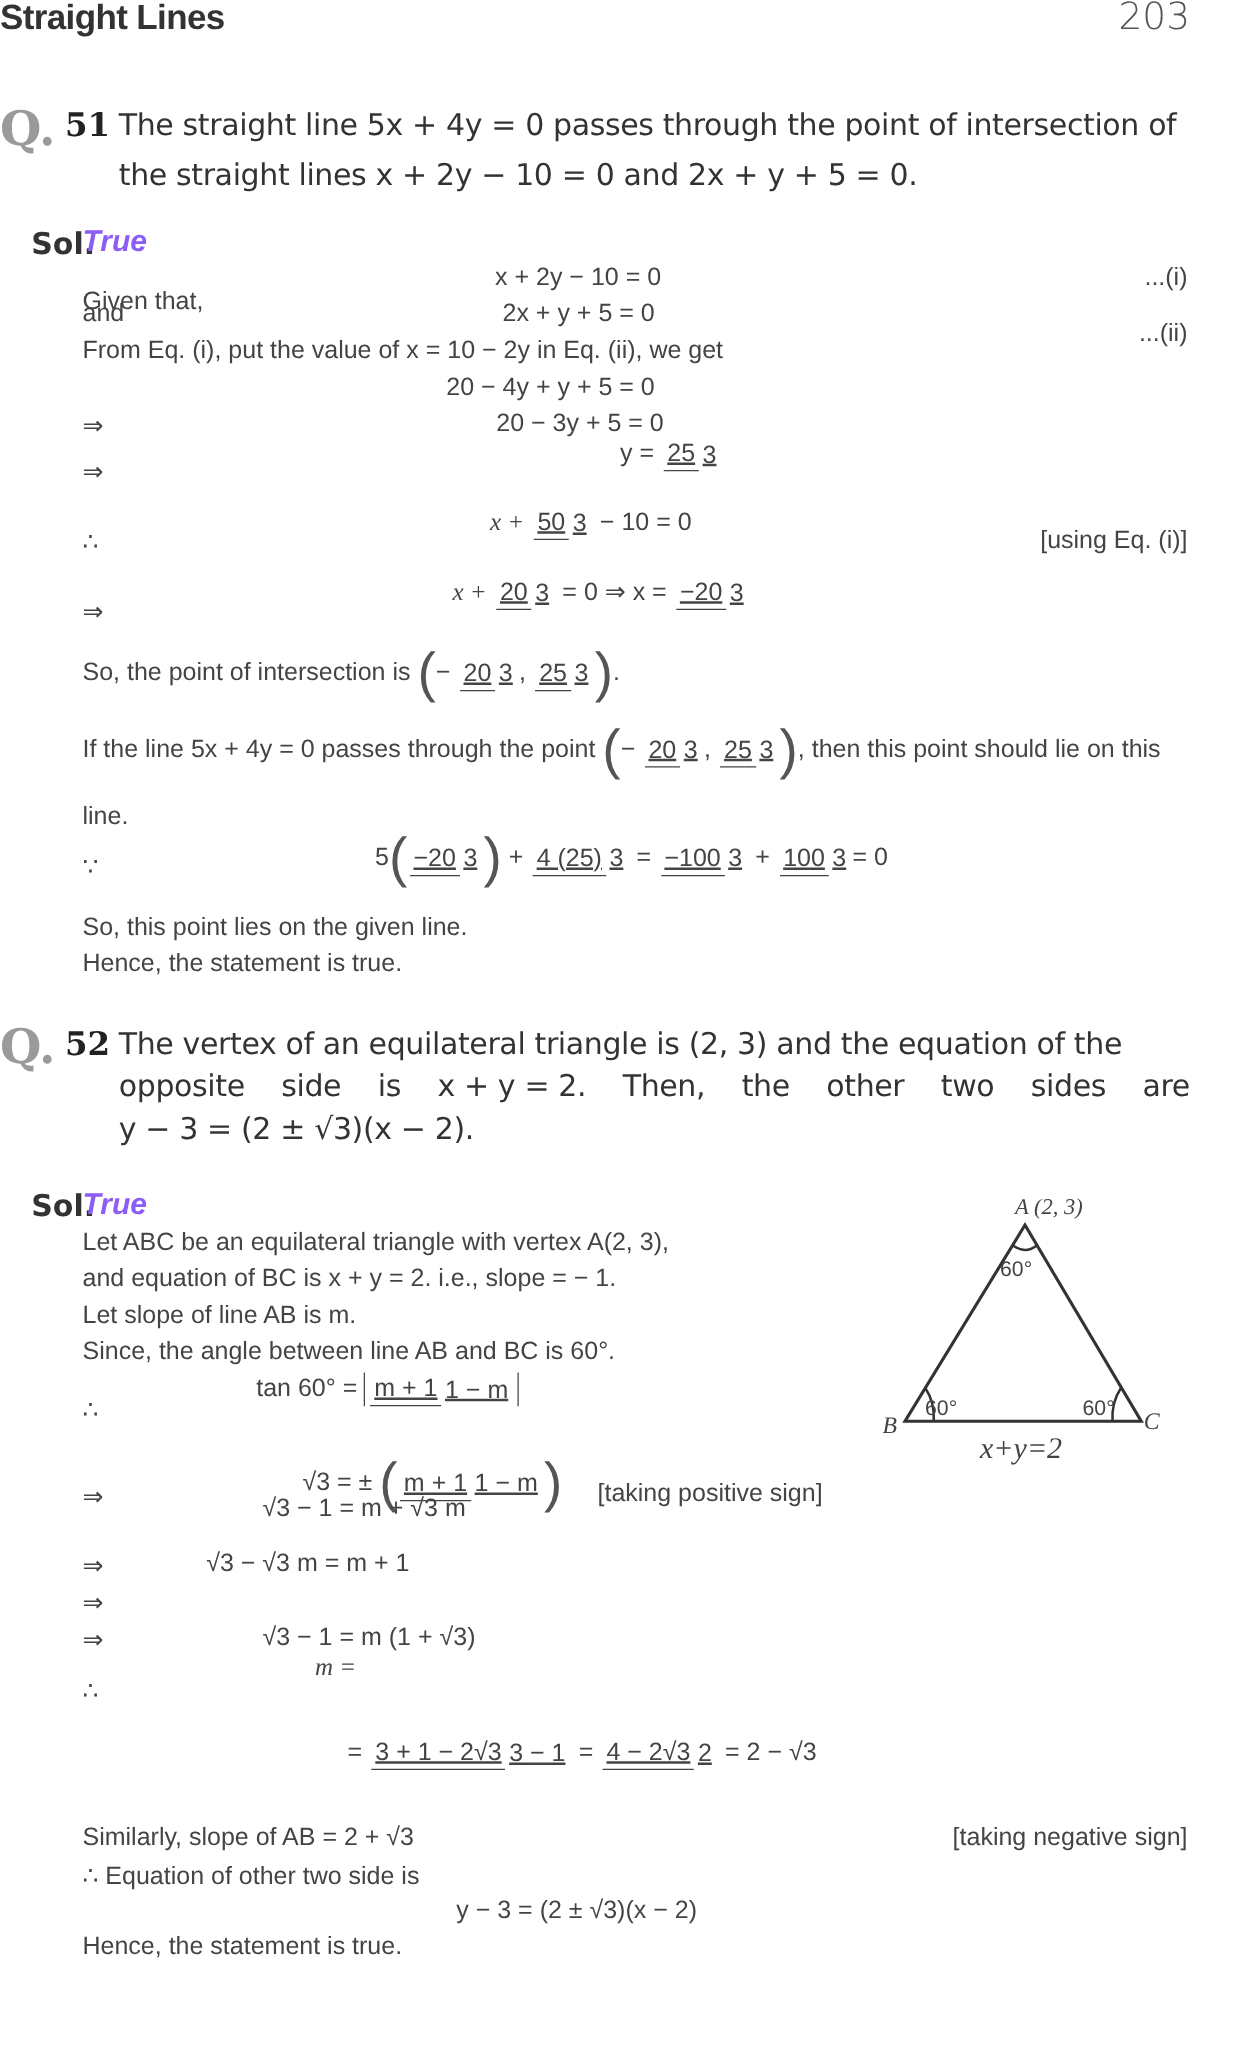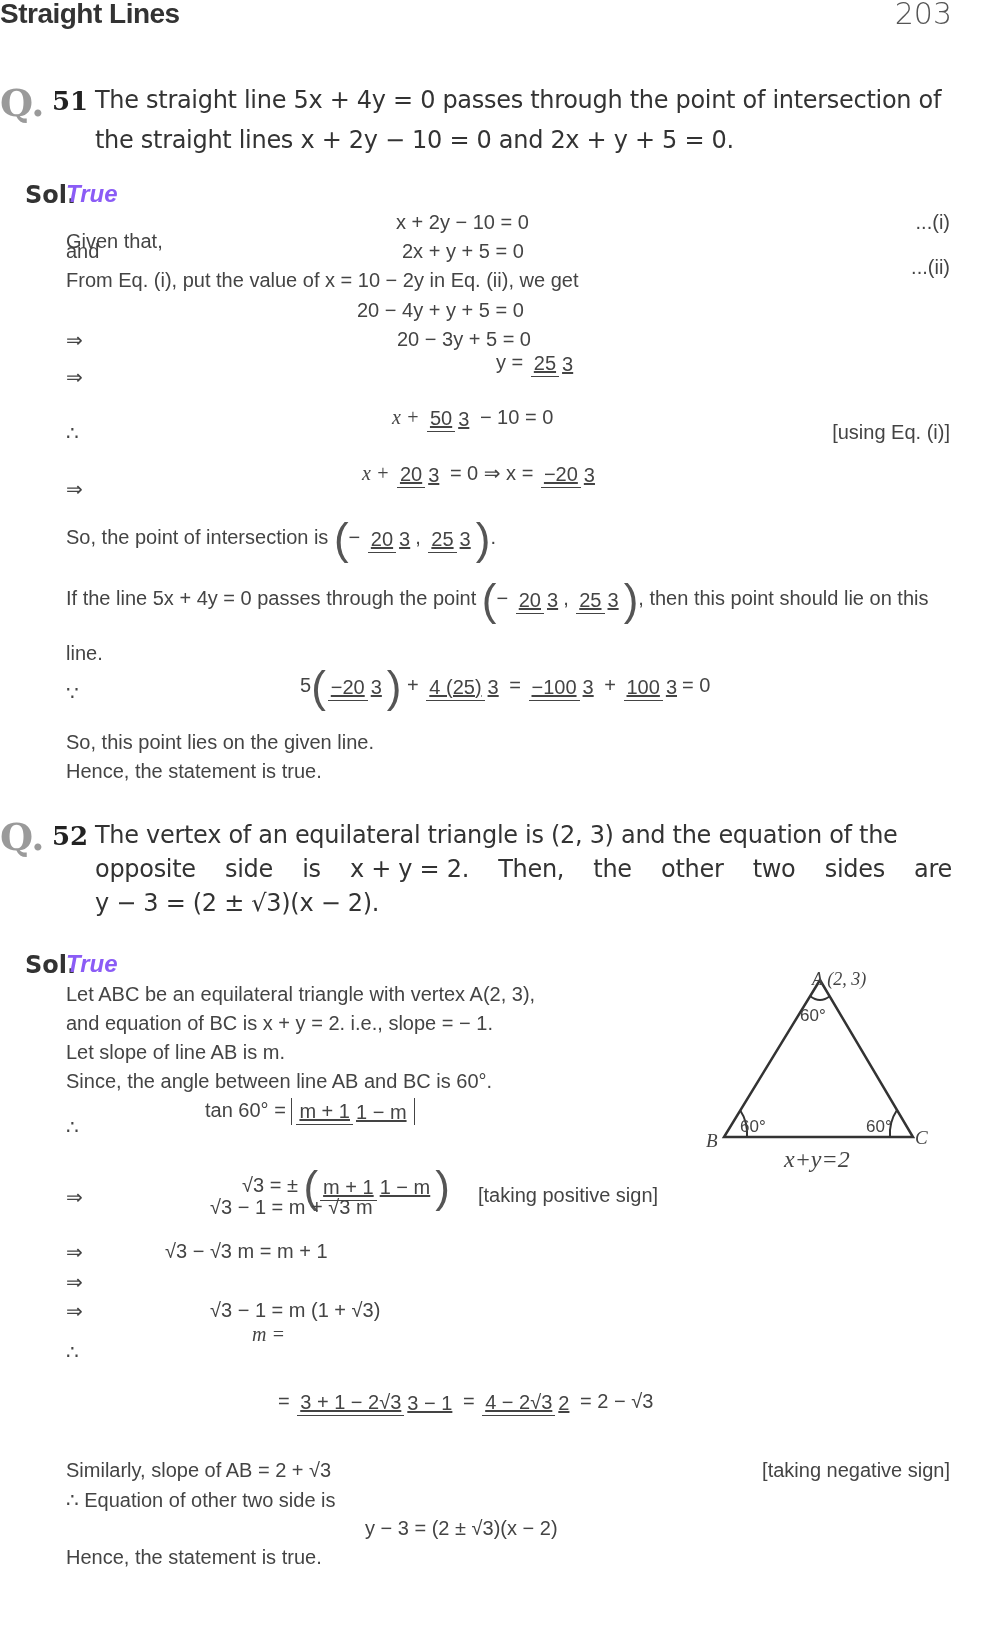--- a/index.html
+++ b/index.html
@@ -211,20 +211,20 @@
 <div class="abs t" style="left:365px;top:1517px;">y − 3 = (2 ± √3)(x − 2)</div>
 <div class="abs t" style="left:66px;top:1546px;">Hence, the statement is true.</div>
 
 <div class="abs" style="left:700px;top:950px;width:260px;height:230px;">
   <svg width="260" height="230" viewBox="0 0 260 230">
     <polygon points="120,30 24,187 213,187" fill="none" stroke="#333" stroke-width="2.5"></polygon>
     <path d="M110,46 Q120,54 130,46" fill="none" stroke="#333" stroke-width="2"></path>
     <path d="M40,160 Q48,172 47,187" fill="none" stroke="#333" stroke-width="2"></path>
     <path d="M197,160 Q189,172 190,187" fill="none" stroke="#333" stroke-width="2"></path>
   </svg>
-  <div class="abs t" style="left:112px;top:19px;font-size:18px;"><span class="i">A (2, 3)</span></div>
+  <div class="abs t" style="left:112px;top:5px;font-size:18px;"><span class="i">A (2, 3)</span></div>
   <div class="abs t" style="left:100px;top:56px;font-size:17px;">60°</div>
   <div class="abs t" style="left:6px;top:180px;font-size:19px;"><span class="i">B</span></div>
   <div class="abs t" style="left:40px;top:167px;font-size:17px;">60°</div>
   <div class="abs t" style="left:166px;top:167px;font-size:17px;">60°</div>
   <div class="abs t" style="left:215px;top:177px;font-size:19px;"><span class="i">C</span></div>
   <div class="abs t" style="left:84px;top:195px;font-size:24px;"><span class="i">x+y=2</span></div>
 </div>
 
 </body></html>

